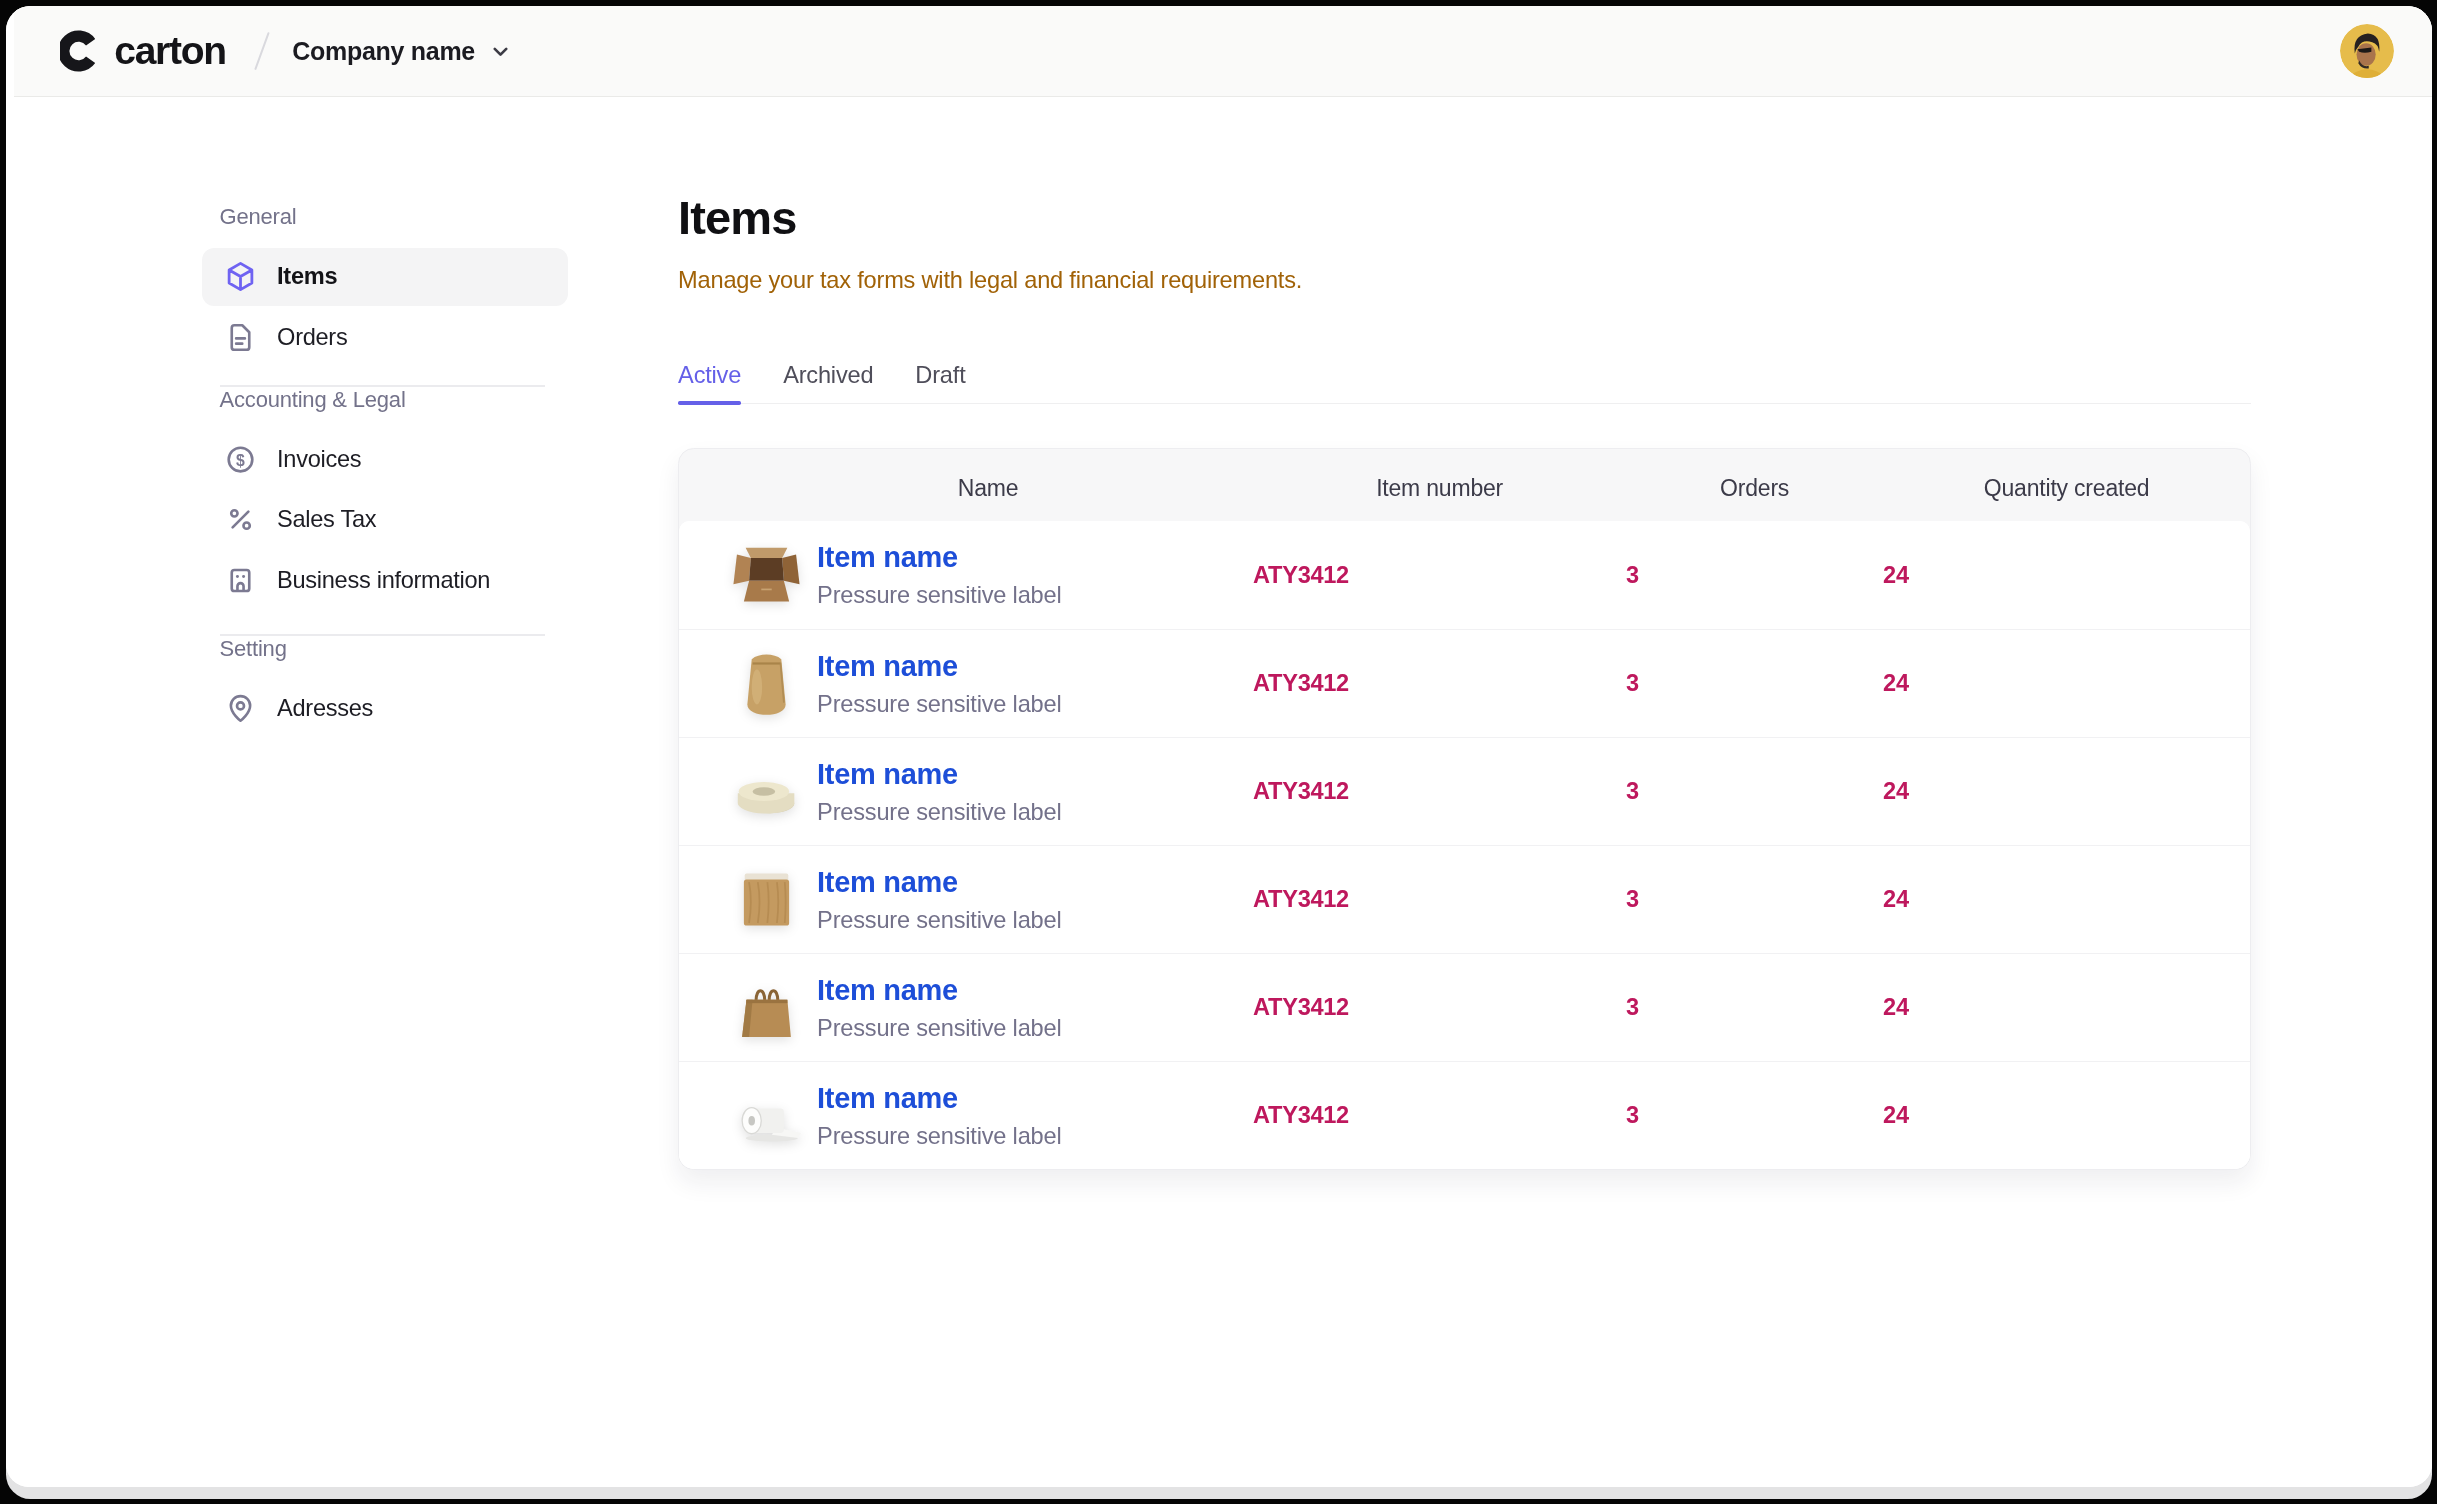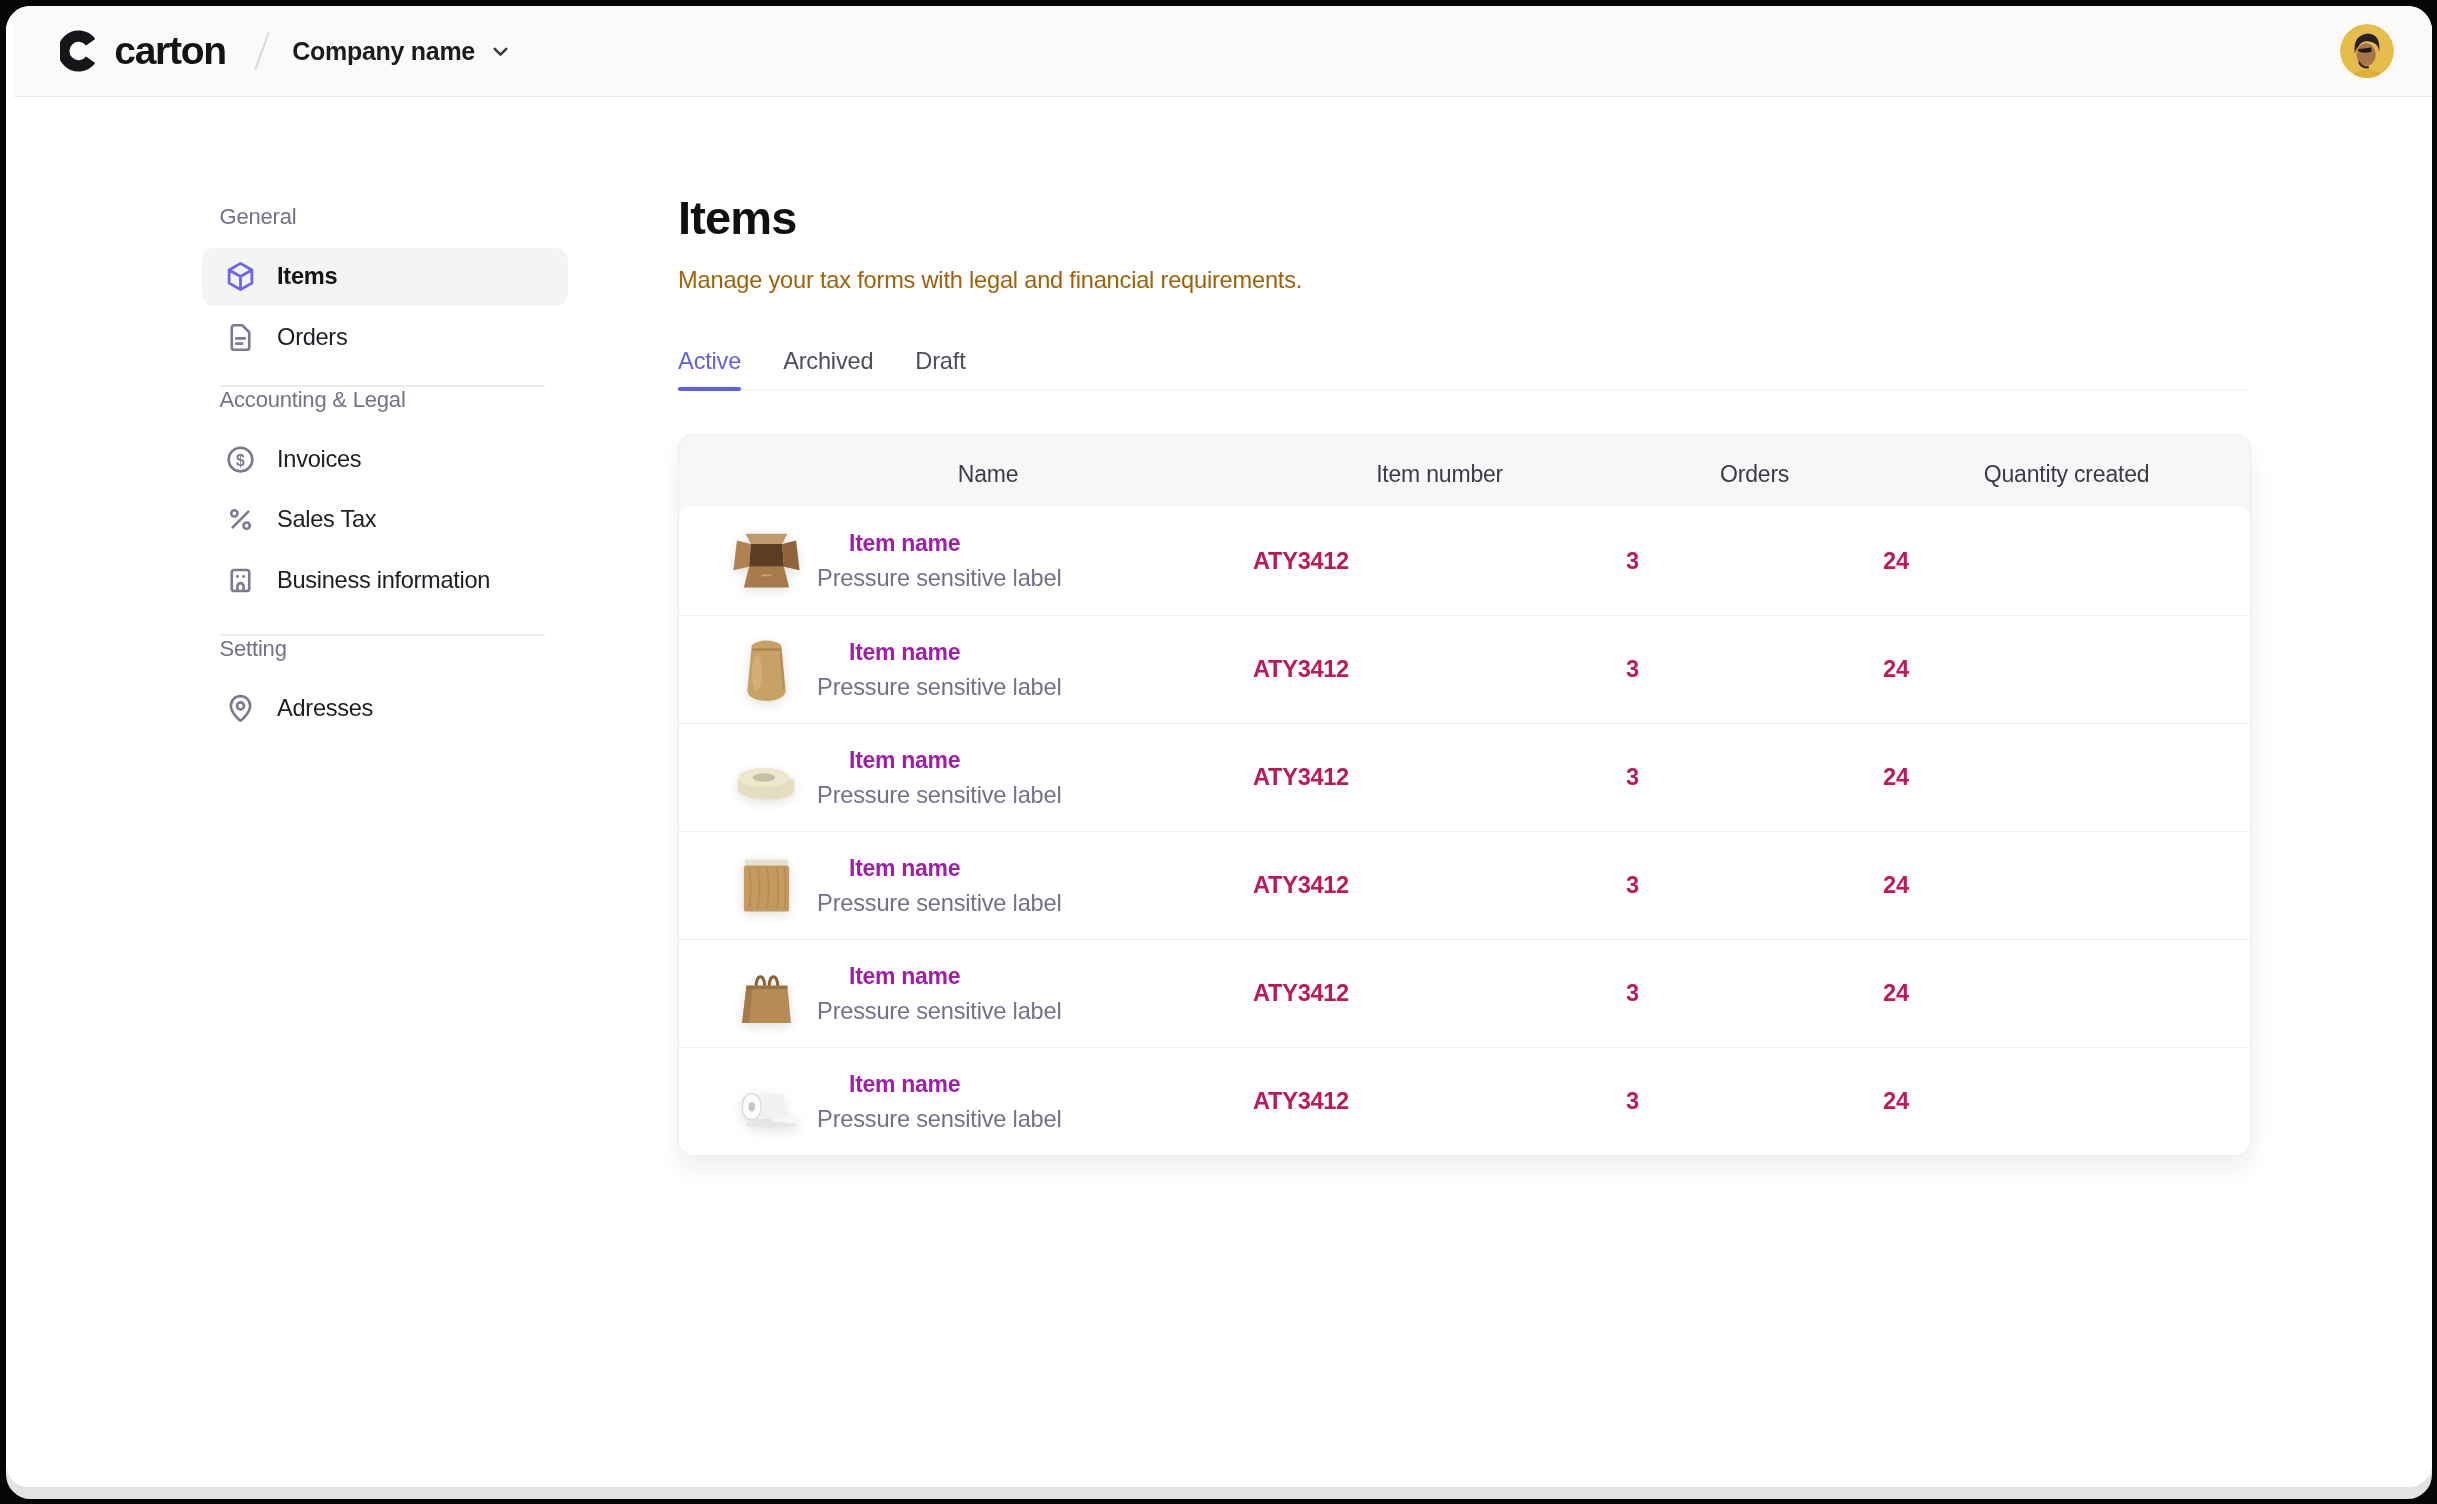--- a/index.html
+++ b/index.html
@@ -58,21 +58,21 @@
   .mt-first { margin-top: 17.5px; }
   .mt-item { margin-top: 2.6px; }
   .mt-div2 { margin-top: 24.5px; }
 
   
   .main { position: absolute; left: 672px; top: 93px; width: 1573px; }
   h1.page-title { font-size: 47px; line-height: 51px; font-weight: 700; letter-spacing: -0.9px; color: #101013; }
   .subtitle { margin-top: 23px; font-size: 23.6px; line-height: 28px; color: #a16207; letter-spacing: -0.2px; }
 
   .tabs { margin-top: 54px; display: flex; gap: 42px; border-bottom: 1.7px solid #EFEFF0; }
-  .tab { position: relative; padding-bottom: 14px; font-size: 23.6px; color: #4F4E5A; cursor: pointer; letter-spacing: -0.2px; }
+  .tab { position: relative; padding-bottom: 14px; font-size: 23.6px; color: #4F4E5A; cursor: pointer; letter-spacing: -0.2px; margin-top: 14px; }
   .tab.active { color: var(--accent); font-weight: 500; }
   .tab.active::after { content: ""; position: absolute; left: 0; right: 0; bottom: -1.7px; height: 3.5px; border-radius: 1.7px; background: var(--accent); }
 
   .controls { margin-top: 38px; display: flex; align-items: center; }
   .search-box { position: relative; width: 636px; }
   .search-input {
     width: 100%; height: 57px;
     border: 1.7px solid #DBDAE5; border-radius: 11.4px;
     padding: 0 21px 0 63px;
     font-family: inherit; font-size: 23.6px; color: #1B1B21;
@@ -126,21 +126,21 @@
     grid-template-columns: 530px 373px 257px 1fr;
     align-items: center;
     padding-left: 44px;
     cursor: pointer;
     background: #FFFFFF;
   }
   .trow + .trow { border-top: 1.7px solid #F1F1F3; }
   .name-cell { display: flex; align-items: center; gap: 7px; }
   .thumb { width: 87px; height: 87px; flex: 0 0 87px; filter: drop-shadow(0 3.5px 5.2px rgba(0,0,0,0.12)); }
   .name-lines { display: flex; flex-direction: column; gap: 7.9px; }
-  .item-name { font-size: 23px; font-weight: 700; color: #a21caf; letter-spacing: -0.3px; margin-left: 32px; }
+  .item-name { font-size: 29px; font-weight: 700; color: #1d4ed8; letter-spacing: -0.3px; }
   .item-sub { font-size: 23.6px; color: #73718A; letter-spacing: -0.2px; }
   .td-strong { font-size: 23.6px; font-weight: 700; color: #be185d; letter-spacing: -0.3px; }
 
   svg { display: block; }
 </style>
 </head>
 <body>
 
 <div class="stage">
   <div class="window">

